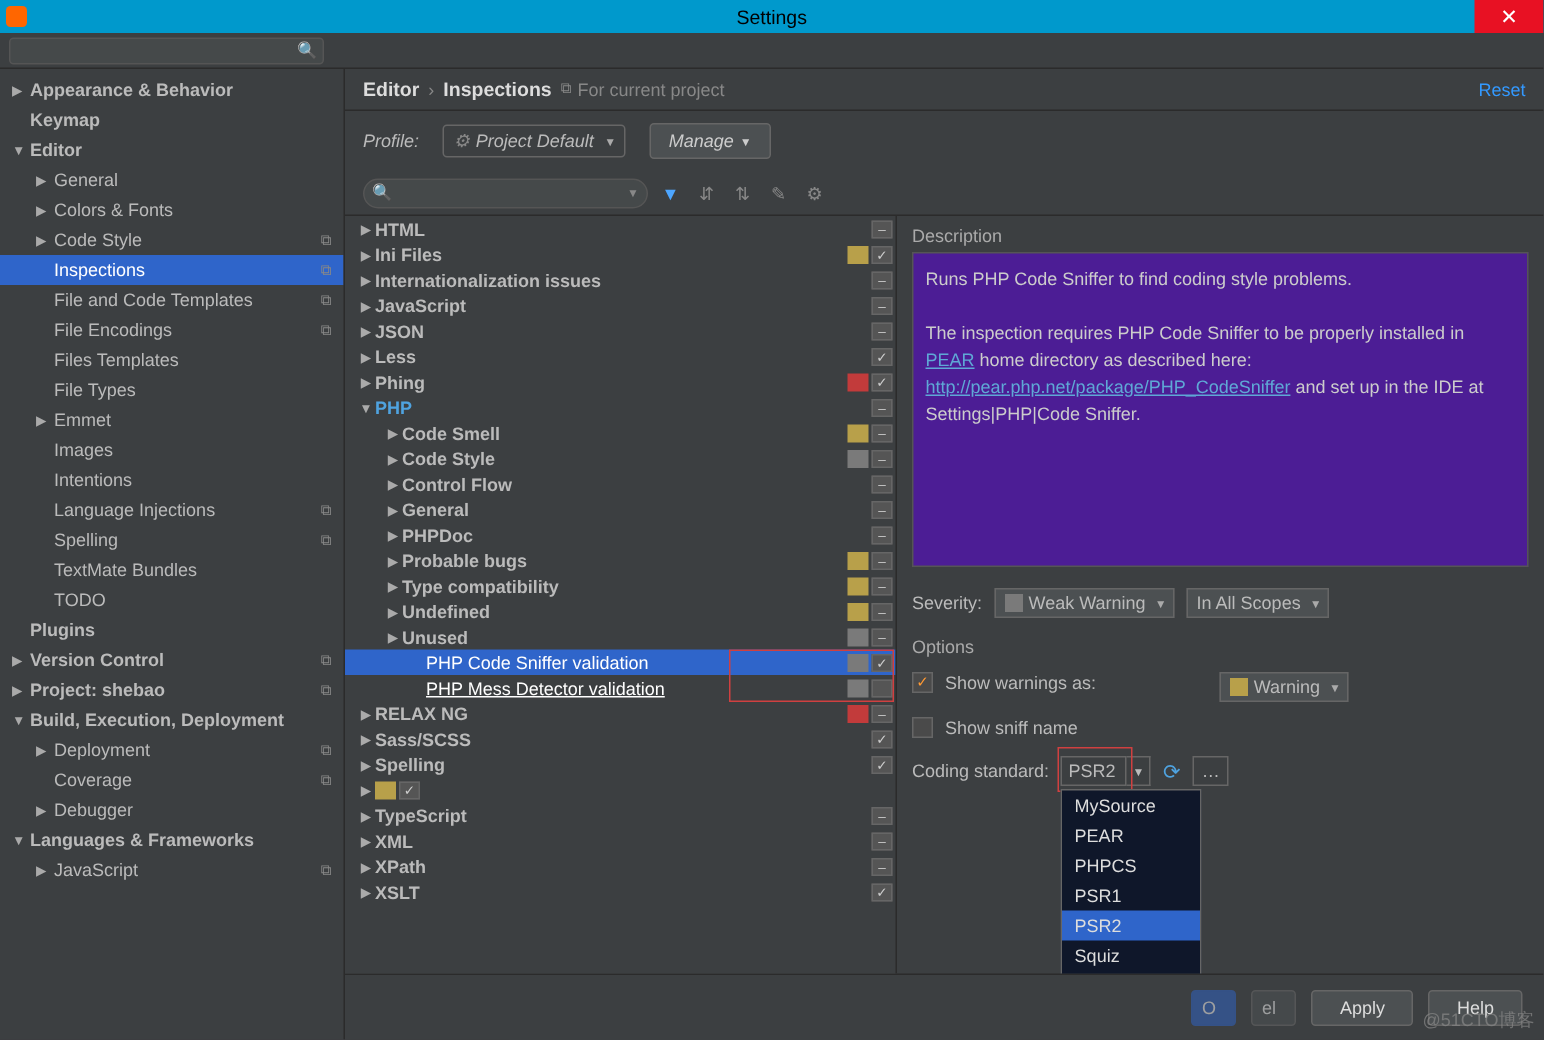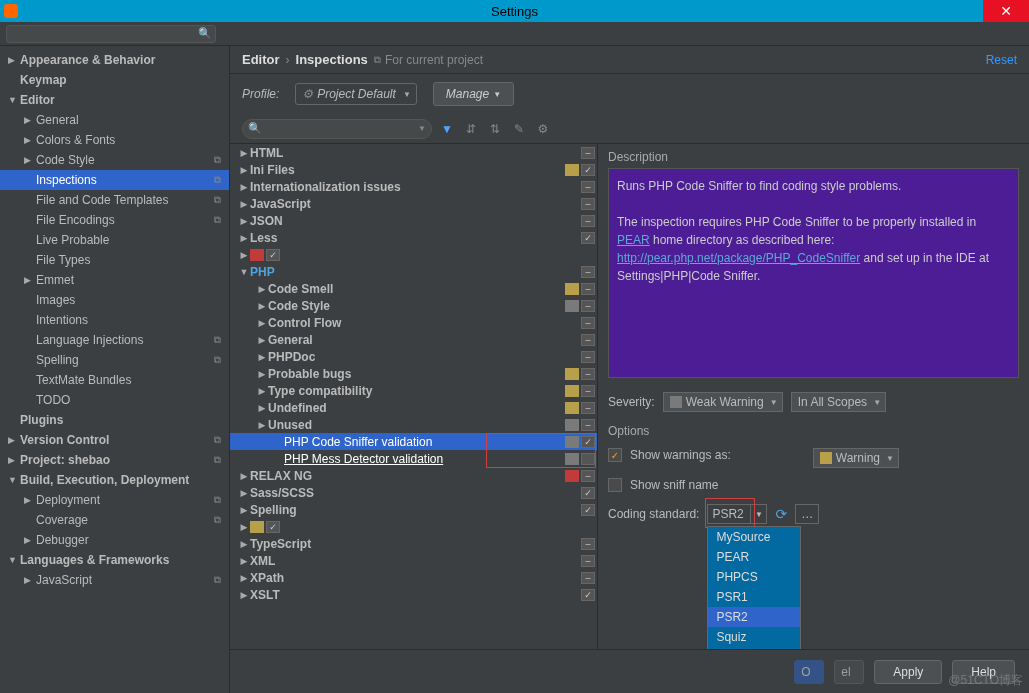--- a/index.html
+++ b/index.html
@@ -73,21 +73,21 @@
 .chkbox.on::after { content: "✓"; }
 .sev-combo { background: #4c5052; border: 1px solid #666; padding: 2px 18px 2px 6px; position: relative; display: inline-flex; align-items: center; gap: 4px; height: 20px; }
 .sev-combo .caret { position: absolute; right: 4px; font-size: 8px; color: #aaa; }
 .sev-sq { width: 12px; height: 12px; }
 .coding-row { display: flex; align-items: center; gap: 8px; margin-top: 12px; position: relative; }
 .coding-input { background: #3c3f41; border: 1px solid #666; padding: 2px 4px; width: 44px; height: 20px; }
 .coding-dd-btn { width: 16px; height: 20px; border: 1px solid #666; border-left: none; display: flex; align-items: center; justify-content: center; font-size: 8px; }
 .redbox2 { border: 1px solid #d04040; position: absolute; pointer-events: none; }
 .refresh { color: #4fa3e0; font-size: 14px; }
 .dots-btn { width: 24px; height: 20px; border: 1px solid #666; display: flex; align-items: center; justify-content: center; }
-.dropdown-list { position: absolute; background: #0369a1; border: 1px solid #666; width: 94px; z-index: 100; }
+.dropdown-list { position: absolute; background: #0f172a; border: 1px solid #666; width: 94px; z-index: 100; }
 .dropdown-list .dd-item { padding: 3px 8px; color: #ddd; }
 .dropdown-list .dd-item.sel { background: #2f65ca; }
 .buttonbar { height: 44px; display: flex; align-items: center; justify-content: flex-end; gap: 10px; padding: 0 14px; border-top: 1px solid #2b2b2b; }
 .buttonbar .btn2 { background: #4c5052; border: 1px solid #666; border-radius: 3px; padding: 4px 18px; color: #ddd; }
 .buttonbar .btn2.primary { background: #2f65ca; border-color: #2f65ca; color: #fff; }
 .watermark { position: absolute; right: 6px; bottom: 4px; color: #888; font-size: 12px; opacity: 0.7; }
 .copy-icon { font-size: 10px; color: #888; }
 </style>
 </head>
 <body>
@@ -145,21 +145,21 @@
           <span class="lbl">File and Code Templates</span>
           <span class="side-cfg">⧉</span>
         </div>
         <div class="side-item indent1">
           <span class="side-arrow"></span>
           <span class="lbl">File Encodings</span>
           <span class="side-cfg">⧉</span>
         </div>
         <div class="side-item indent1">
           <span class="side-arrow"></span>
-          <span class="lbl">Live Probable</span>
+          <span class="lbl">Files Templates</span>
         </div>
         <div class="side-item indent1">
           <span class="side-arrow"></span>
           <span class="lbl">File Types</span>
         </div>
         <div class="side-item indent1">
           <span class="side-arrow">▶</span>
           <span class="lbl">Emmet</span>
         </div>
         <div class="side-item indent1">
@@ -302,20 +302,21 @@
               <span class="chk dash"></span>
             </div>
             <div class="tree-row pad1">
               <span class="arr">▶</span>
               <span class="name">Less</span>
               <span class="sq none"></span>
               <span class="chk check"></span>
             </div>
             <div class="tree-row pad1">
               <span class="arr">▶</span>
+              <span class="name">Phing</span>
               <span class="sq red"></span>
               <span class="chk check"></span>
             </div>
             <div class="tree-row pad1">
               <span class="arr">▼</span>
               <span class="name php-cat">PHP</span>
               <span class="sq none"></span>
               <span class="chk dash"></span>
             </div>
             <div class="tree-row pad2">

